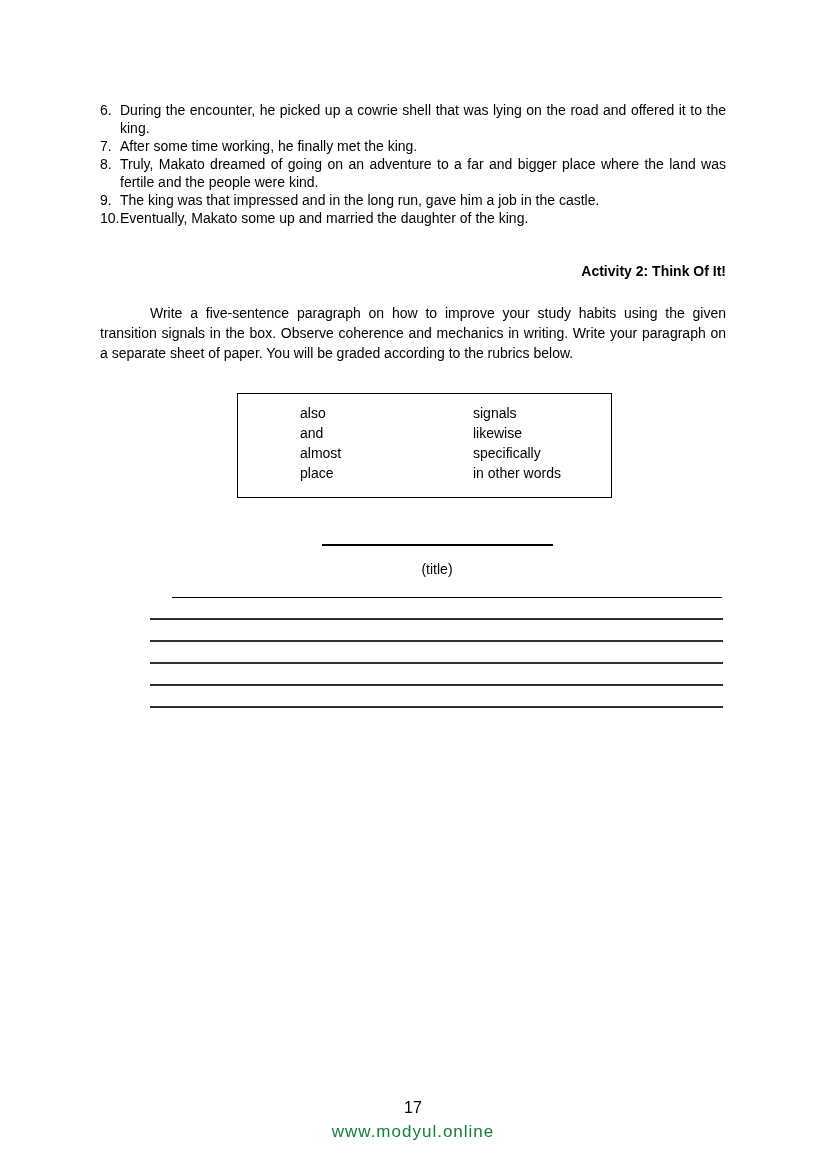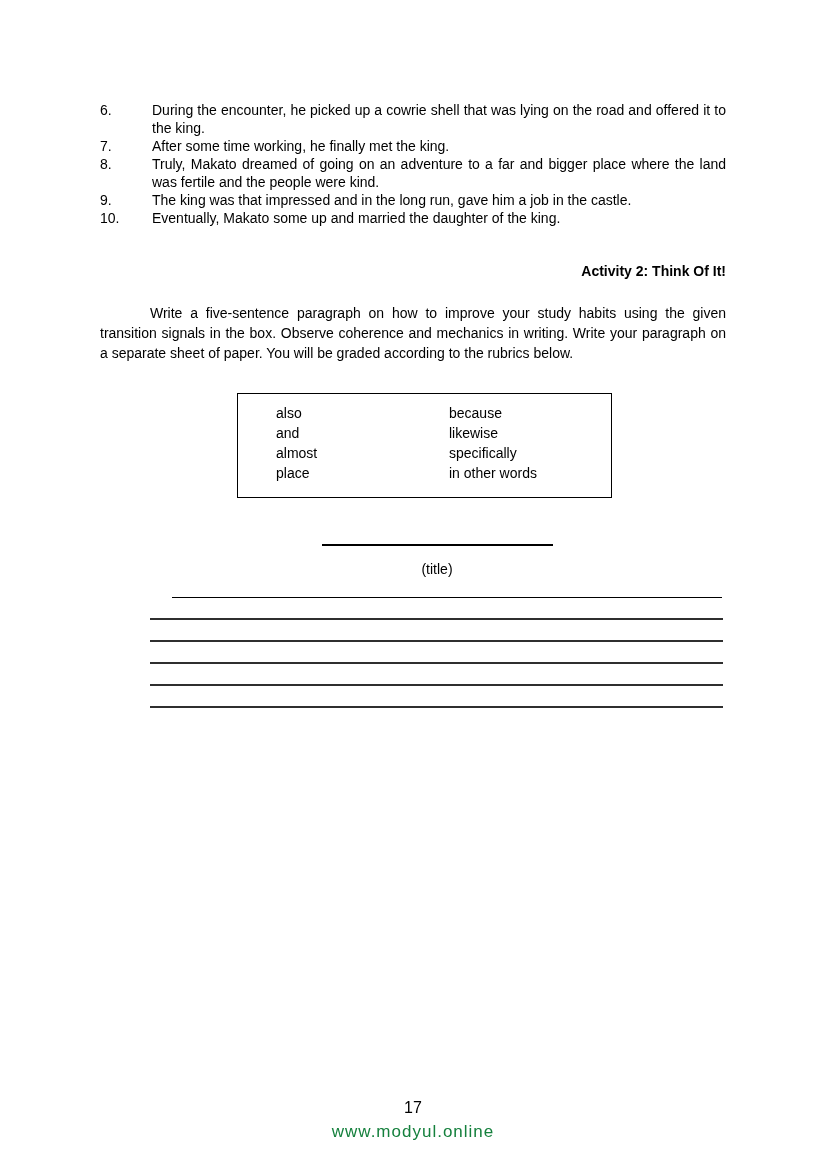--- a/index.html
+++ b/index.html
@@ -24,21 +24,21 @@
   .list-item {
     display: flex;
     line-height: 18px;
     text-align: justify;
   }
   .list-item .num {
     min-width: 20px;
     flex-shrink: 0;
     text-align: left;
   }
-  .list-item .item-text { flex: 1; margin-left: 32px; }
+  .list-item .item-text { flex: 1; }
 
   
   .activity-heading {
     margin-top: 35px;
     font-weight: bold;
     line-height: 18px;
     text-align: right;
   }
 
   
@@ -52,21 +52,21 @@
   
   .word-box {
     margin: 30px 0 0 137px;
     width: 375px;
     box-sizing: border-box;
     border: 1.5px solid #000000;
     padding: 9px 0 14px 0;
     display: flex;
   }
   .word-col { line-height: 20px; }
-  .word-col.left  { margin-left: 38px; width: 173px; }
+  .word-col.left  { margin-left: 62px; width: 173px; }
   .word-col.right { flex: 1; }
   .word { display: block; }
 
   
   .title-area {
     margin-top: 38px;
     text-align: center;
     position: relative;
     left: 24px;
   }
@@ -153,21 +153,21 @@
   <div class="instructions">Write a five-sentence paragraph on how to improve your study habits using the given transition signals in the box. Observe coherence and mechanics in writing. Write your paragraph on a separate sheet of paper. You will be graded according to the rubrics below.</div>
 
   <div class="word-box">
     <div class="word-col left">
       <span class="word">also</span>
       <span class="word">and</span>
       <span class="word">almost</span>
       <span class="word">place</span>
     </div>
     <div class="word-col right">
-      <span class="word">because</span>
+      <span class="word">signals</span>
       <span class="word">likewise</span>
       <span class="word">specifically</span>
       <span class="word">in other words</span>
     </div>
   </div>
 
   <div class="title-area">
     <span class="title-line"></span>
     <div class="title-caption">(title)</div>
   </div>

